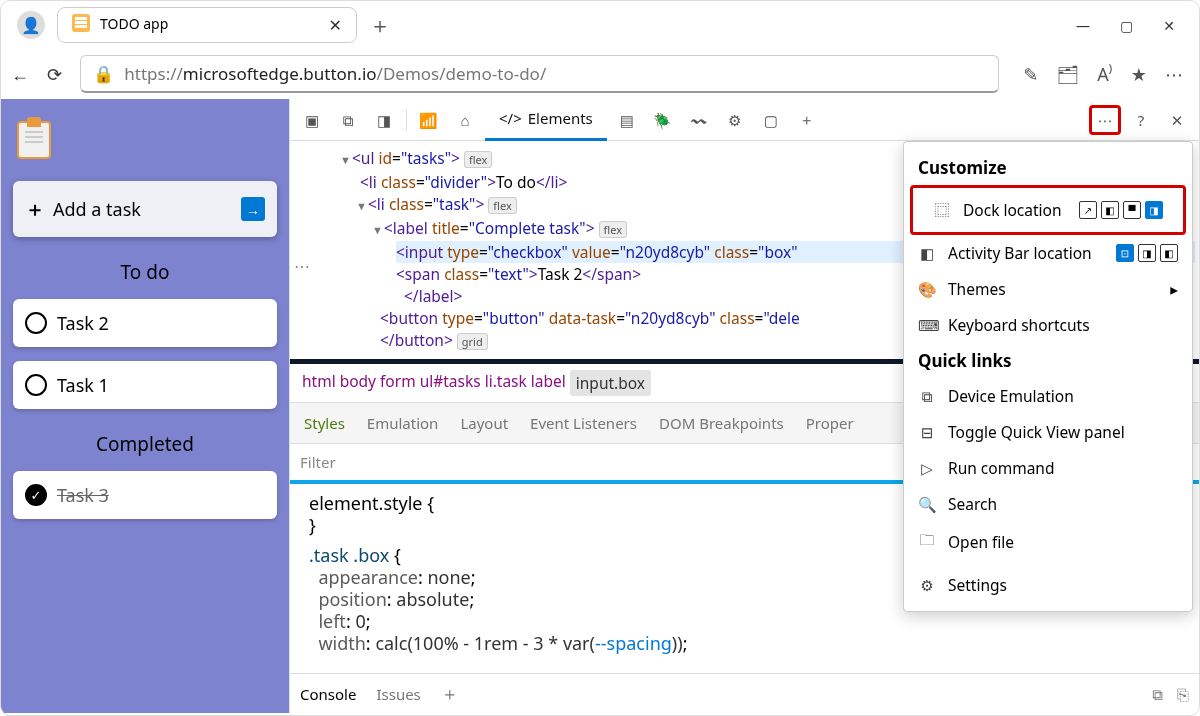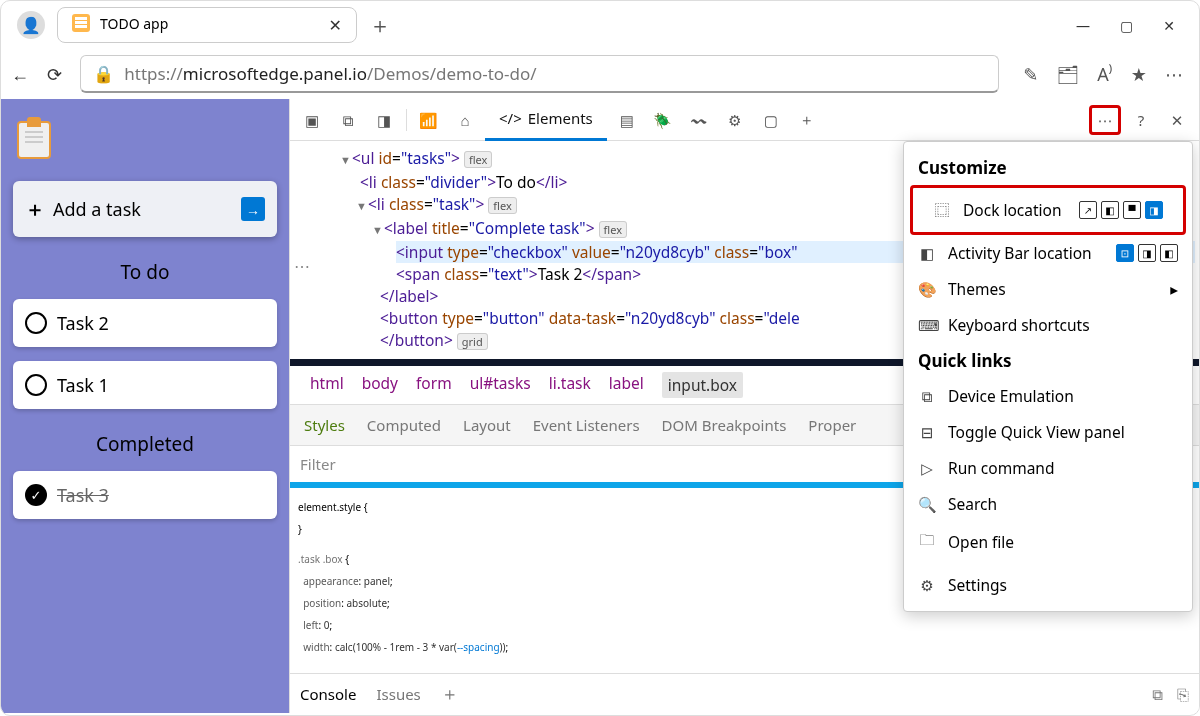--- a/index.html
+++ b/index.html
@@ -41,28 +41,28 @@
 .dt-tab-active{display:flex;align-items:center;gap:6px;padding:0 14px;height:42px;border-bottom:3px solid #0078d4;color:#111;font-size:15px}
 .dt-right{margin-left:auto;display:flex;gap:4px;align-items:center}
 .red-box{border:3px solid #d40000;border-radius:4px;padding:2px 4px}
 .dom{font-family:Consolas,monospace;font-size:15.5px;line-height:22px;padding:6px 4px 6px 50px;flex:0 0 auto;height:218px;overflow:hidden;position:relative}
 .dom .l{white-space:nowrap}
 .tag{color:#4c1d95}.attr{color:#994500}.str{color:#1a1aa6}.txt{color:#000}
 .badge{background:#eee;border:1px solid #ccc;border-radius:3px;padding:0 4px;font-size:11px;color:#555;vertical-align:middle}
 .tri{color:#777;font-size:11px;display:inline-block;width:12px}
 .hl-row{background:#e0f0ff}
 .dots{position:absolute;left:4px;top:114px;color:#888;font-size:16px;letter-spacing:1px}
-.crumbs{display:flex;gap:18px;padding:6px 20px;border-top:7px solid #0f172a;border-bottom:1px solid #ddd;font-size:15.5px;color:#881280}
+.crumbs{display:flex;gap:4px;padding:6px 12px;border-top:5px solid #0f172a;border-bottom:1px solid #ddd;font-size:15.5px;color:#881280}
 .crumbs span{cursor:pointer}
 .crumbs .sel{background:#e4e4e4;padding:2px 6px;color:#333;border-radius:2px}
 .styletabs{display:flex;gap:22px;padding:10px 14px;background:#f5f5f5;border-bottom:1px solid #ddd;font-size:15px;color:#777}
 .styletabs .act{color:#4d7c0f}
-.filter{border-bottom:6px solid #0ea5e9;padding:8px 10px;color:#888;font-size:15px}
-.rules{font-family:Consolas,monospace;font-size:10px;line-height:22px;padding:8px 8px;flex:1;overflow:hidden}
-.sel2{color:#737373}.prop{color:#5a5a5a}.propv{color:#333}.var{color:#0078d4}
+.filter{border-bottom:4px solid #0ea5e9;padding:8px 10px;color:#888;font-size:15px}
+.rules{font-family:Consolas,monospace;font-size:18px;line-height:22px;padding:8px 19px;flex:1;overflow:hidden}
+.sel2{color:#0c4a6e}.prop{color:#5a5a5a}.propv{color:#333}.var{color:#0078d4}
 .bottombar{display:flex;align-items:center;height:40px;border-top:1px solid #ddd;padding:0 10px;gap:20px;font-size:15px}
 .bottombar .act{color:#000}.bottombar span{color:#777}
 .bottombar .plus2{font-size:18px;color:#777}
 .bottombar .r{margin-left:auto;display:flex;gap:14px;color:#666}
 .menu{position:absolute;right:6px;top:42px;width:290px;background:#fff;border:1px solid #ccc;border-radius:4px;box-shadow:0 4px 16px rgba(0,0,0,.2);padding:8px 0}
 .menu h4{font-size:17px;font-weight:700;padding:6px 14px}
 .menu-row{display:flex;align-items:center;padding:7px 14px;gap:12px;font-size:15.5px;cursor:pointer}
 .menu-row .m-ico{width:18px;text-align:center;color:#444;font-size:15px}
 .menu-row .tail{margin-left:auto;display:flex;gap:4px;align-items:center}
 .sq{width:18px;height:18px;border:1.5px solid #333;border-radius:2px;display:flex;align-items:center;justify-content:center;font-size:10px}
@@ -85,21 +85,21 @@
     <span>▢</span>
     <span>✕</span>
   </div>
 </div>
 
 <div class="addrbar">
   <span class="nav-icon">←</span>
   <span class="nav-icon">⟳</span>
   <div class="url-field">
     <span>🔒</span>
-    <span><span>https://</span><span class="dark">microsoftedge.panel.io</span><span>/Demos/demo-to-do/</span></span>
+    <span><span>https://</span><span class="dark">microsoftedge.button.io</span><span>/Demos/demo-to-do/</span></span>
   </div>
   <div class="addr-icons">
     <span>✎</span>
     <span>🗂</span>
     <span>A⁾</span>
     <span class="star">★</span>
     <span>⋯</span>
   </div>
 </div>
 
@@ -155,50 +155,50 @@
     </div>
 
     <div class="dom">
       <span class="dots">⋯</span>
       <div class="l" style="margin-left:0"><span class="tri">▼</span><span class="tag">&lt;ul</span> <span class="attr">id</span>=<span class="str">"tasks"</span><span class="tag">&gt;</span> <span class="badge">flex</span></div>
       <div class="l" style="margin-left:20px"><span class="tag">&lt;li</span> <span class="attr">class</span>=<span class="str">"divider"</span><span class="tag">&gt;</span><span class="txt">To do</span><span class="tag">&lt;/li&gt;</span></div>
       <div class="l" style="margin-left:16px"><span class="tri">▼</span><span class="tag">&lt;li</span> <span class="attr">class</span>=<span class="str">"task"</span><span class="tag">&gt;</span> <span class="badge">flex</span></div>
       <div class="l" style="margin-left:32px"><span class="tri">▼</span><span class="tag">&lt;label</span> <span class="attr">title</span>=<span class="str">"Complete task"</span><span class="tag">&gt;</span> <span class="badge">flex</span></div>
       <div class="l hl-row" style="margin-left:56px"><span class="tag">&lt;input</span> <span class="attr">type</span>=<span class="str">"checkbox"</span> <span class="attr">value</span>=<span class="str">"n20yd8cyb"</span> <span class="attr">class</span>=<span class="str">"box"</span></div>
       <div class="l" style="margin-left:56px"><span class="tag">&lt;span</span> <span class="attr">class</span>=<span class="str">"text"</span><span class="tag">&gt;</span><span class="txt">Task 2</span><span class="tag">&lt;/span&gt;</span></div>
-      <div class="l" style="margin-left:40px"><span class="tag">&lt;/label&gt;</span></div>
+      <div class="l" style="margin-left:64px"><span class="tag">&lt;/label&gt;</span></div>
       <div class="l" style="margin-left:40px"><span class="tag">&lt;button</span> <span class="attr">type</span>=<span class="str">"button"</span> <span class="attr">data-task</span>=<span class="str">"n20yd8cyb"</span> <span class="attr">class</span>=<span class="str">"dele</span></div>
       <div class="l" style="margin-left:40px"><span class="tag">&lt;/button&gt;</span> <span class="badge">grid</span></div>
     </div>
 
     <div class="crumbs">
       <span>html</span>
         <span>body</span>
         <span>form</span>
         <span>ul#tasks</span>
         <span>li.task</span>
         <span>label</span>
         <span class="sel">input.box</span>
     </div>
 
     <div class="styletabs">
       <span class="act">Styles</span>
-      <span>Computed</span>
+      <span>Emulation</span>
       <span>Layout</span>
       <span>Event Listeners</span>
       <span>DOM Breakpoints</span>
       <span>Proper</span>
     </div>
     <div class="filter">Filter</div>
     <div class="rules">
       <div><span class="txt">element.style {</span></div>
       <div><span class="txt">}</span></div>
       <div style="height:8px"></div>
       <div><span class="sel2">.task .box</span> <span class="txt">{</span></div>
-      <div>&nbsp;&nbsp;<span class="prop">appearance</span>: <span class="propv">panel</span>;</div>
+      <div>&nbsp;&nbsp;<span class="prop">appearance</span>: <span class="propv">none</span>;</div>
       <div>&nbsp;&nbsp;<span class="prop">position</span>: <span class="propv">absolute</span>;</div>
       <div>&nbsp;&nbsp;<span class="prop">left</span>: <span class="propv">0</span>;</div>
       <div>&nbsp;&nbsp;<span class="prop">width</span>: <span class="propv">calc(100% - 1rem - 3 * var(<span class="var">--spacing</span>))</span>;</div>
     </div>
 
     <div class="bottombar">
       <span class="act">Console</span>
       <span>Issues</span>
       <span class="plus2">＋</span>
       <div class="r">

